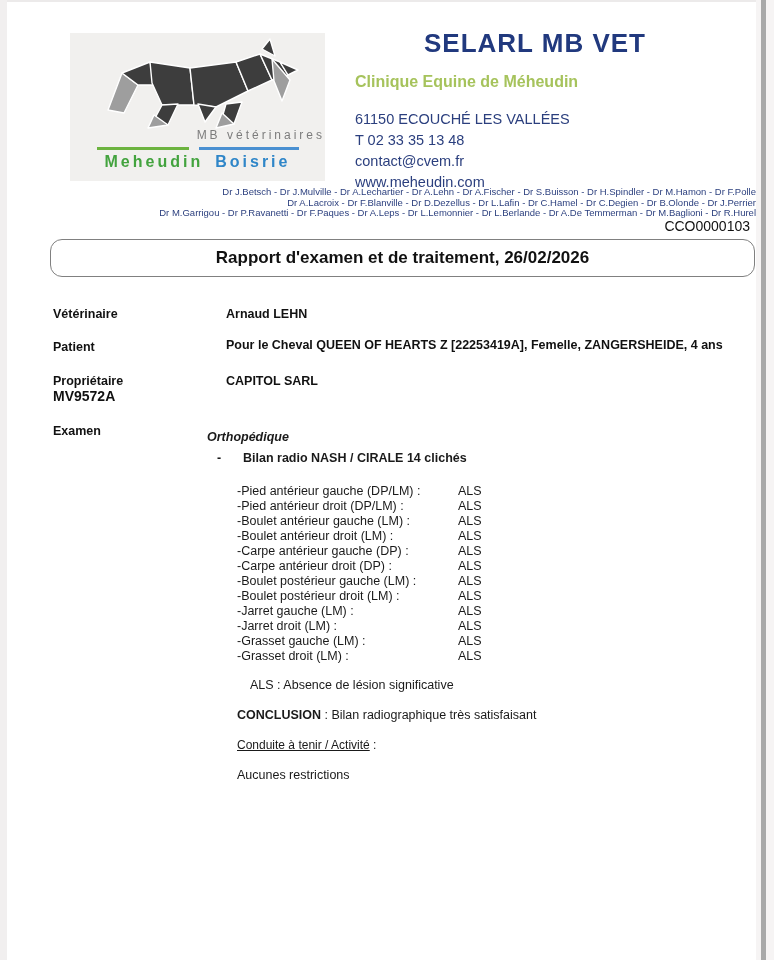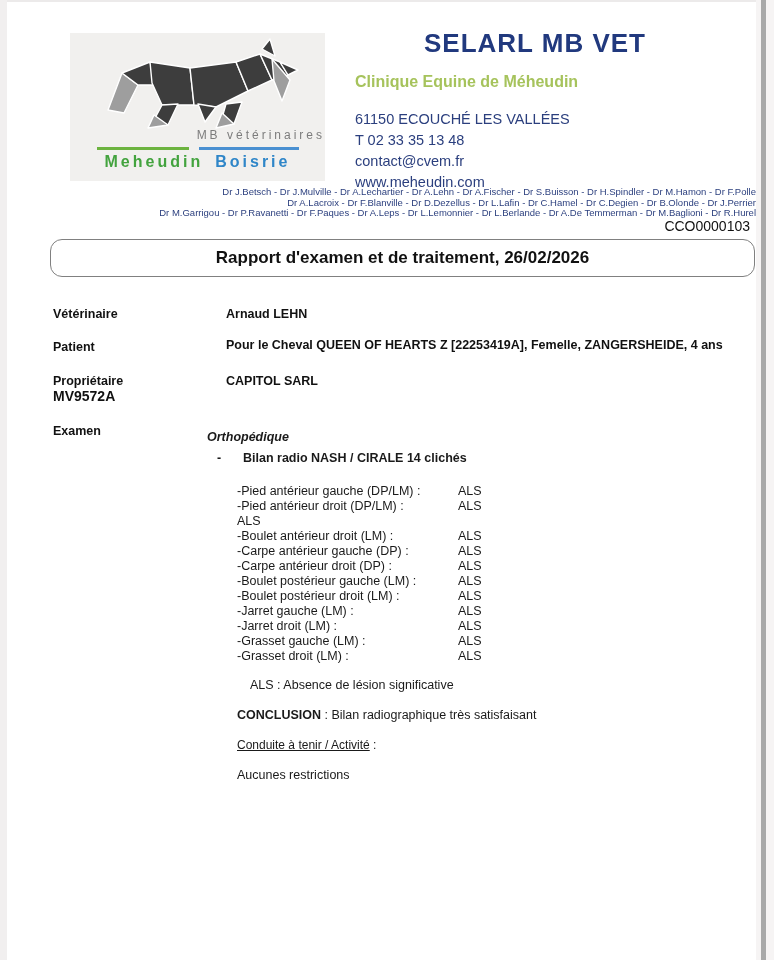--- a/index.html
+++ b/index.html
@@ -150,20 +150,21 @@
   <div class="radio-list">
       <div class="radio-row">
       <span class="name">-Pied antérieur gauche (DP/LM) :</span>
       <span class="result">ALS</span>
     </div>
       <div class="radio-row">
       <span class="name">-Pied antérieur droit (DP/LM) :</span>
       <span class="result">ALS</span>
     </div>
       <div class="radio-row">
+      <span class="name">-Boulet antérieur gauche (LM) :</span>
       <span class="result">ALS</span>
     </div>
       <div class="radio-row">
       <span class="name">-Boulet antérieur droit (LM) :</span>
       <span class="result">ALS</span>
     </div>
       <div class="radio-row">
       <span class="name">-Carpe antérieur gauche (DP) :</span>
       <span class="result">ALS</span>
     </div>

